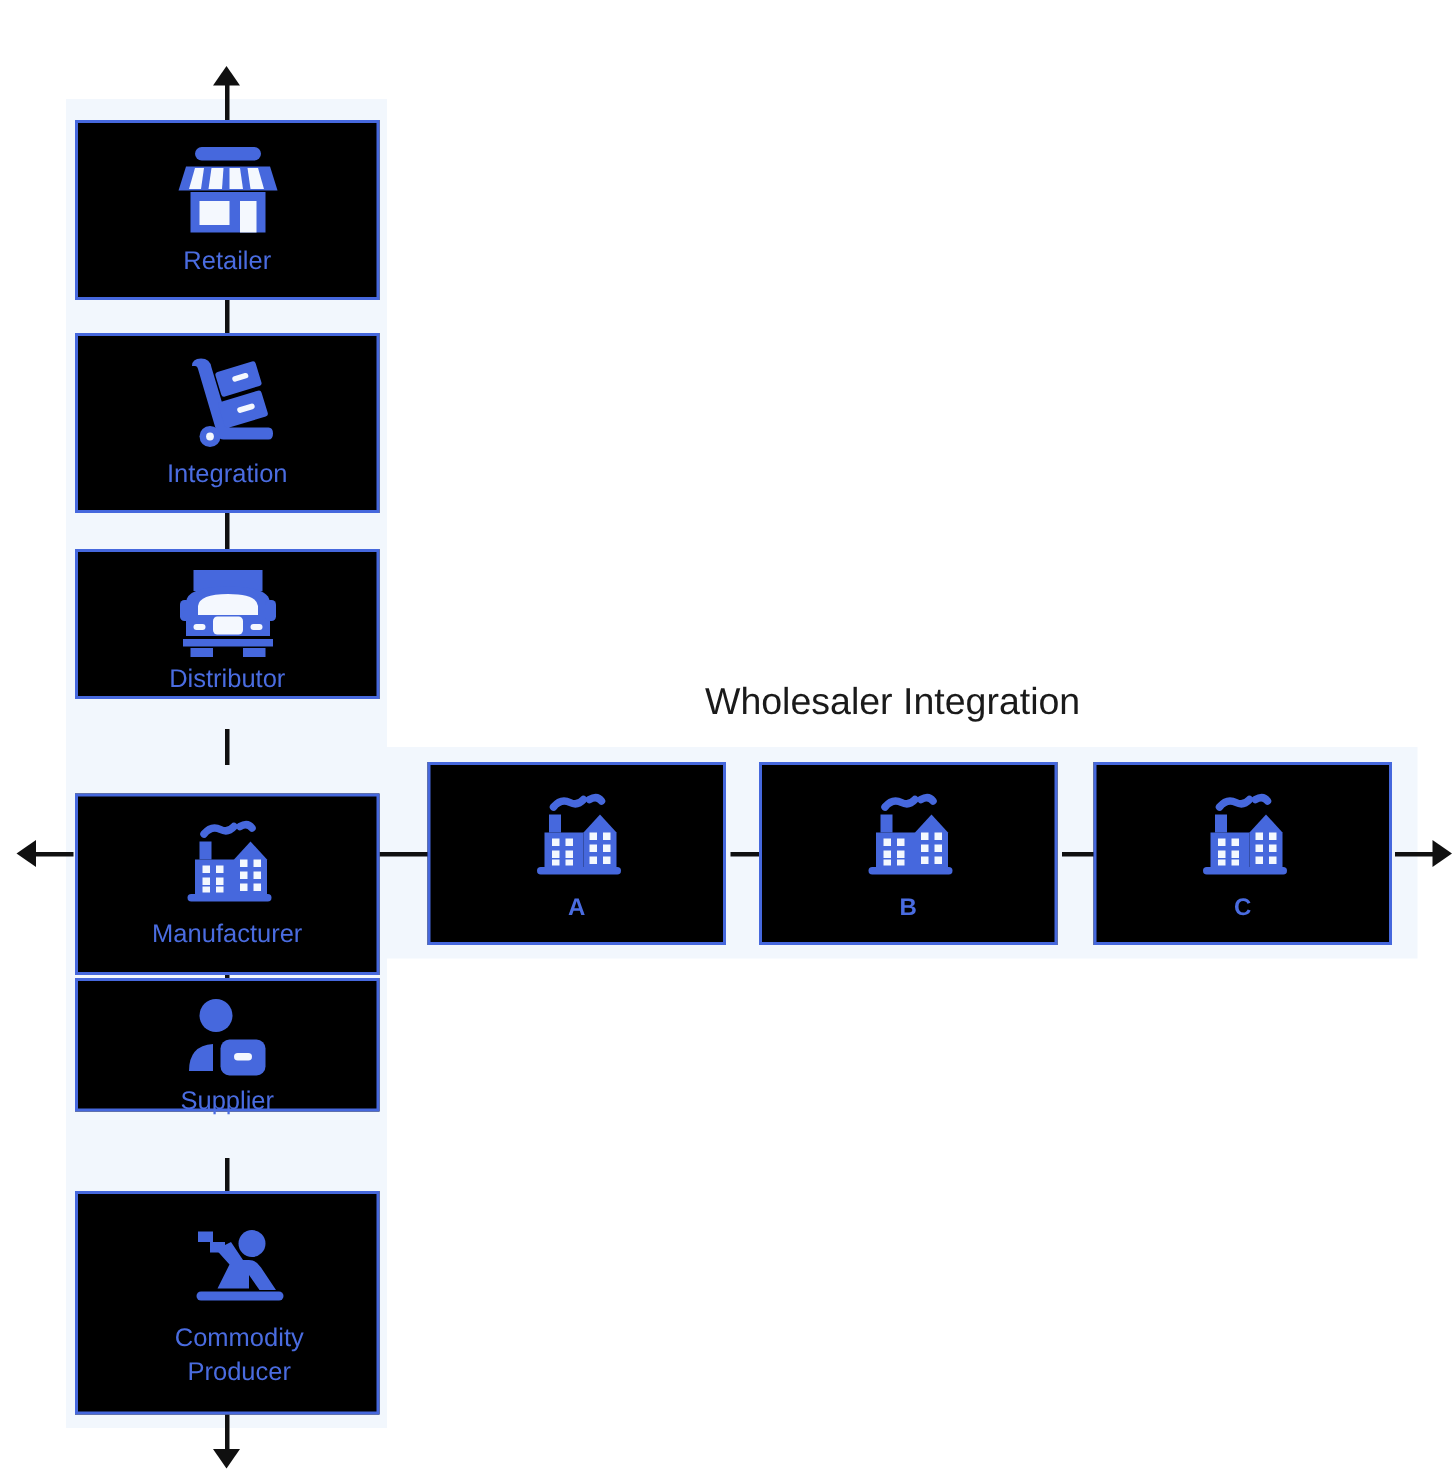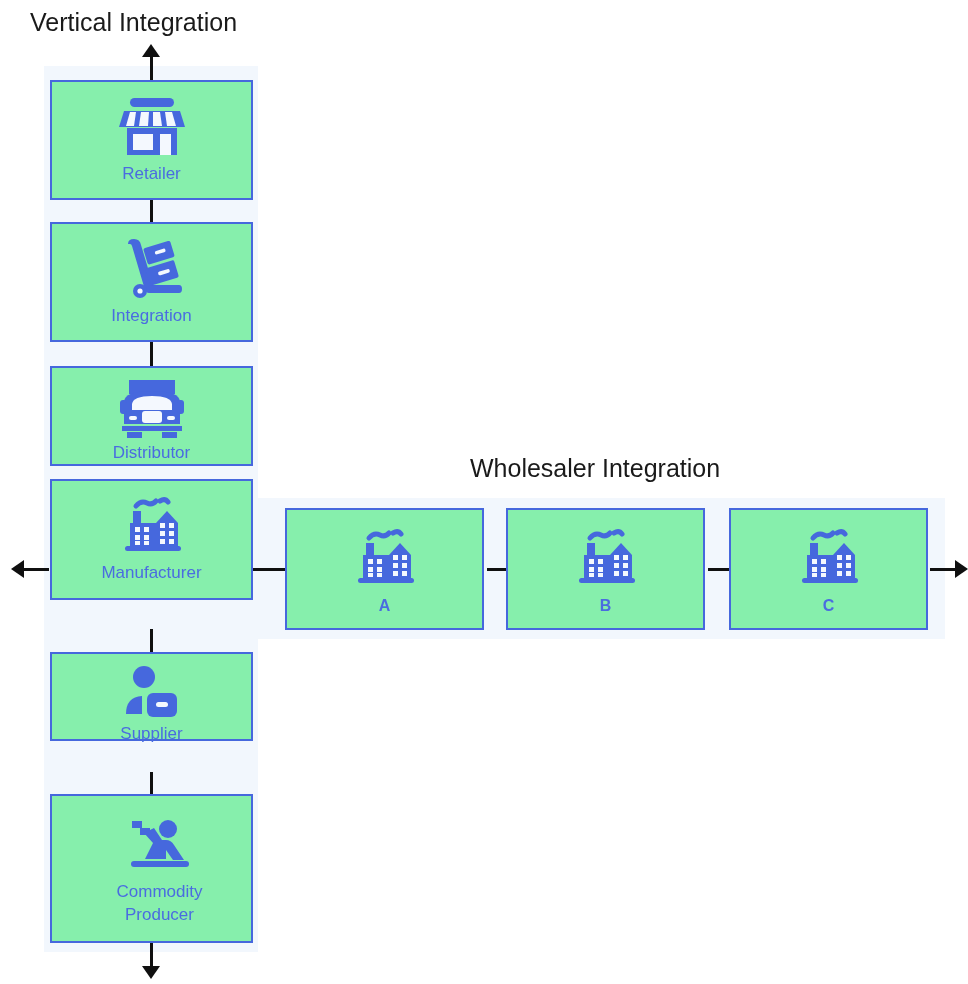--- a/index.html
+++ b/index.html
@@ -46,21 +46,21 @@
     white-space: nowrap;
   }
   #vertical-title { left: 30px; top: 7px; }
   #horizontal-title { left: 470px; top: 453px; }
 
   
   .node {
     position: absolute;
     box-sizing: border-box;
     border: 2.5px solid #4668dd;
-    background: #86efac;
+    background: #000000;
     display: flex;
     flex-direction: column;
     align-items: center;
     justify-content: flex-start;
     z-index: 3;
   }
   .node .icon-wrap {
     display: flex;
     align-items: center;
     justify-content: center;
@@ -78,21 +78,21 @@
   .node.horizontal-node { width: 199px; height: 122px; }
   .node.horizontal-node .node-label {
     font-weight: bold;
     font-size: 16px;
   }
 
   
   #node-retailer   { left: 50px; top: 80px;  height: 120px; }
   #node-wholesaler { left: 50px; top: 222px; height: 120px; }
   #node-distributor{ left: 50px; top: 366px; height: 100px; }
-  #node-manufacturer{left: 50px; top: 479px; height: 121px; }
+  #node-manufacturer{left: 50px; top: 529px; height: 121px; }
   #node-supplier   { left: 50px; top: 652px; height: 89px; }
   #node-commodity  { left: 50px; top: 794px; height: 149px; padding-left: 16px; }
 
   #node-a { left: 285px; top: 508px; }
   #node-b { left: 506px; top: 508px; }
   #node-c { left: 729px; top: 508px; }
 
   #node-retailer   .icon-wrap { padding-top: 8px;  height: 72px; }
   #node-wholesaler .icon-wrap { padding-top: 8px;  height: 72px; }
   #node-distributor.node .icon-wrap { padding-top: 8px; height: 72px; }
@@ -163,21 +163,20 @@
   #arrow-right-end  { left: 955px; top: 560px; }
 </style>
 </head>
 <body>
 
 <div id="canvas">
 
   <div class="band" id="vertical-band"></div>
   <div class="band" id="horizontal-band"></div>
 
-  <div class="title" id="vertical-title">Vertical Integration</div>
   <div class="title" id="horizontal-title">Wholesaler Integration</div>
 
   <div class="vline" id="vline-top"></div>
   <div class="arrowhead arrow-up" id="arrow-top"></div>
   <div class="vline" id="vline-r-w"></div>
   <div class="vline" id="vline-w-d"></div>
   <div class="vline" id="vline-d-m"></div>
   <div class="vline" id="vline-m-s"></div>
   <div class="vline" id="vline-s-c"></div>
   <div class="vline" id="vline-bottom"></div>

